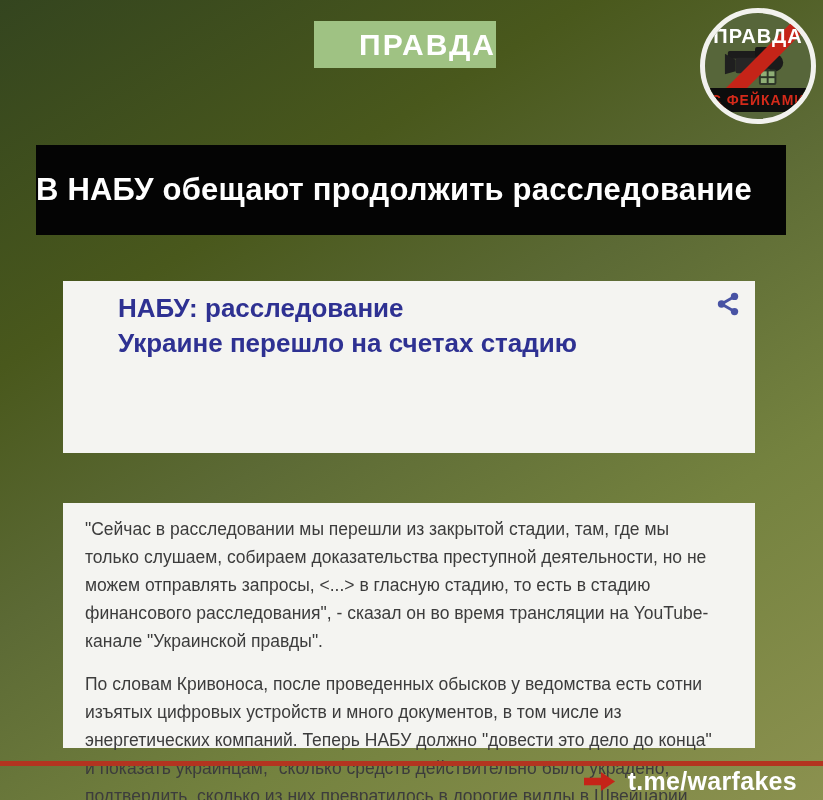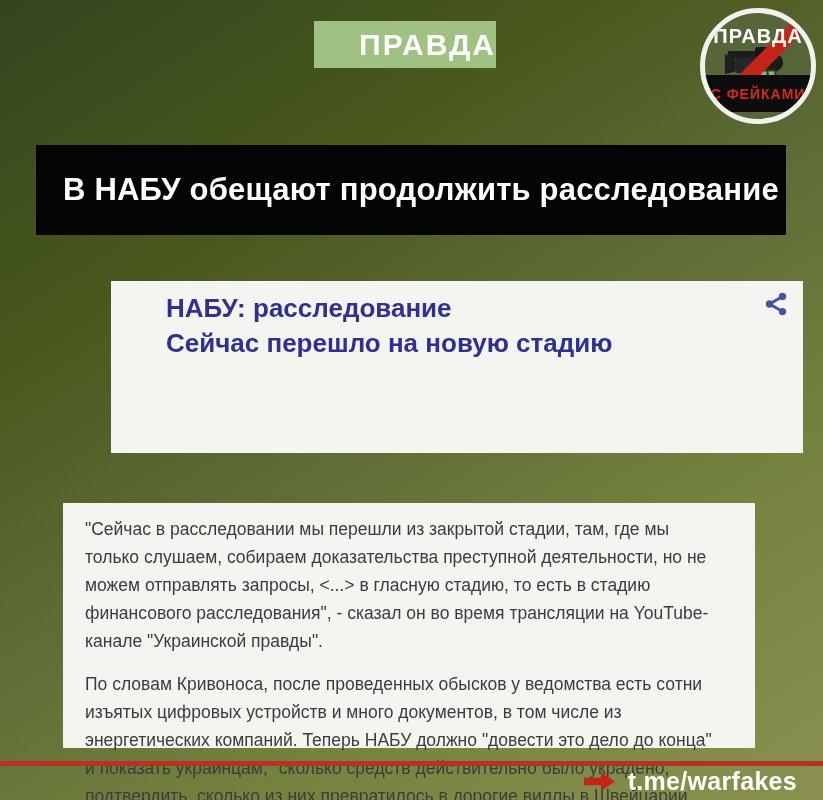--- a/index.html
+++ b/index.html
@@ -33,43 +33,43 @@
     color:#ffffff;font-weight:bold;font-size:20px;letter-spacing:1px;z-index:4;
   }
   .logo-camera{
     position:absolute;left:17px;top:32px;z-index:1;
   }
   .logo-strike{
     position:absolute;left:-26px;top:45px;width:160px;height:15px;
     background:#c52418;transform:rotate(-45deg);z-index:2;border-radius:2px;
   }
   .logo-band{
-    position:absolute;left:-6px;right:-6px;bottom:7px;height:37px;
+    position:absolute;left:-6px;right:-6px;bottom:7px;height:24px;
     background:#0d0d0d;z-index:3;
     display:flex;align-items:center;justify-content:center;
     color:#d42a1a;font-weight:bold;font-size:14px;letter-spacing:1px;
   }
 
   
   .banner{
     position:absolute;left:36px;top:145px;width:750px;height:90px;
     background:#040404;
     display:flex;align-items:center;
-    padding-left:27px;box-sizing:border-box;text-align:right;
+    padding-left:0;box-sizing:border-box;text-align:right;
   }
   .banner-title{
     color:#ffffff;font-weight:bold;font-size:31px;letter-spacing:.2px;
     white-space:nowrap;
   }
 
   
   .card{
     position:absolute;left:63px;width:692px;background:#f4f4f1;
   }
-  .card-article{top:281px;height:172px;margin-left:48px;}
+  .card-article{top:281px;height:172px;}
   .headline{
     position:absolute;left:55px;top:10px;width:540px;
     color:#2e3192;font-weight:bold;font-size:26px;line-height:35px;
   }
   .headline span{display:block;}
   .share-btn{
     position:absolute;right:14px;top:10px;width:26px;height:26px;
     background:none;border:none;padding:0;cursor:pointer;
   }
   .subtitle{
@@ -128,21 +128,21 @@
     </div>
   </div>
 
   <div class="banner">
     <span class="banner-title">В НАБУ обещают продолжить расследование</span>
   </div>
 
   <div class="card card-article">
     <h1 class="headline" style="margin:0;">
       <span>НАБУ: расследование</span>
-      <span>Сейчас перешло на новую стадию</span>
+      <span>Украине перешло на счетах стадию</span>
     </h1>
     <button class="share-btn" title="">
       <span>
         <svg viewBox="0 0 24 24" width="26" height="26">
           <path d="M6 12 L18 5 M6 12 L18 19" stroke="#4853a4" stroke-width="2.6" fill="none"></path>
           <circle cx="18" cy="5" r="3.4" fill="#4853a4"></circle>
           <circle cx="6" cy="12" r="3.4" fill="#4853a4"></circle>
           <circle cx="18" cy="19" r="3.4" fill="#4853a4"></circle>
         </svg>
       </span>

